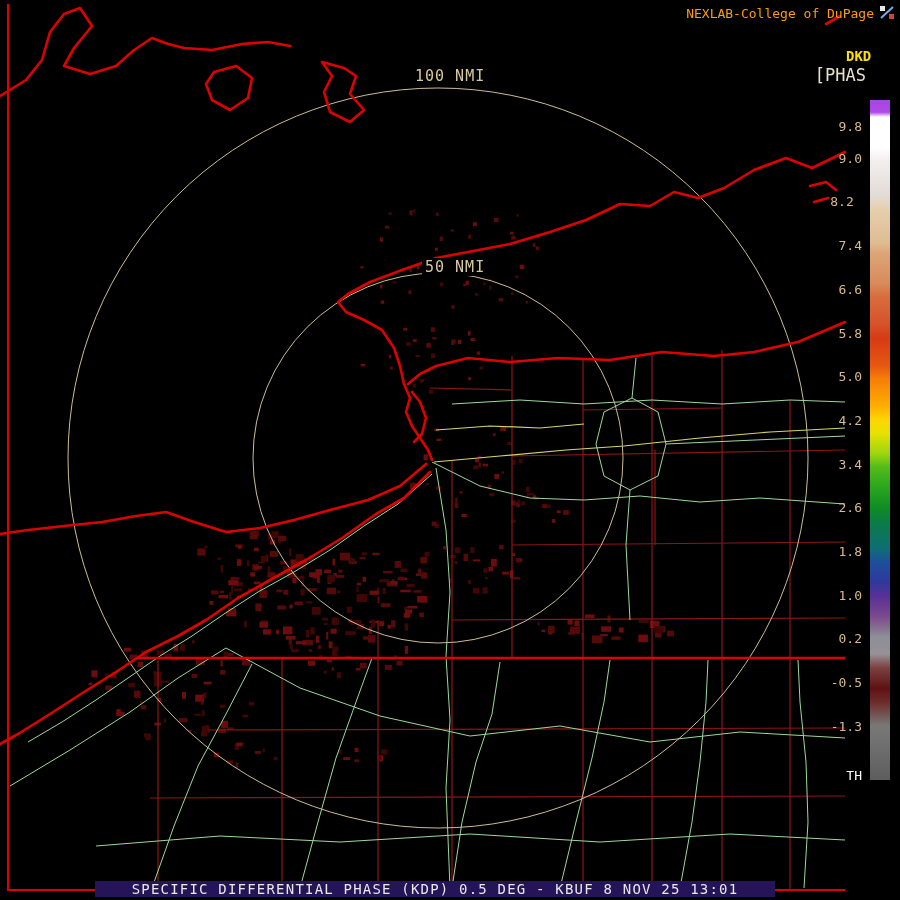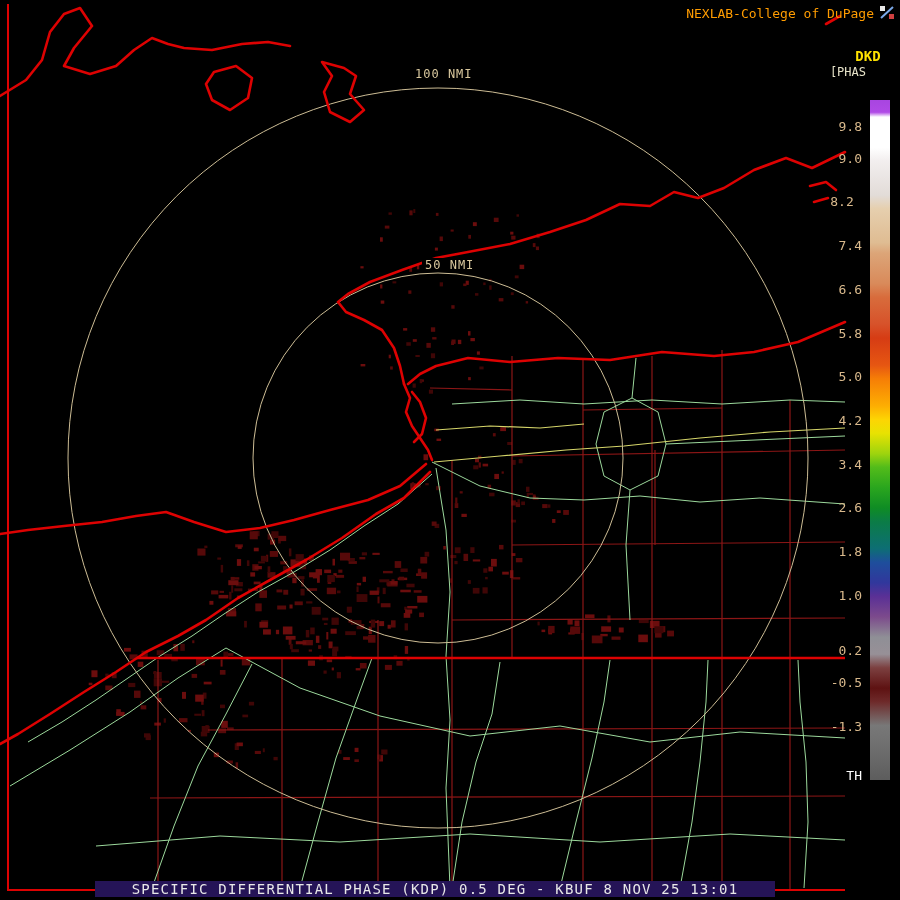--- a/index.html
+++ b/index.html
@@ -13,22 +13,22 @@
   .county{stroke:#8c1616;stroke-width:1.2;fill:none;}
   .road-g{stroke:#9cd99c;stroke-width:1;fill:none;}
   .road-y{stroke:#d6d66a;stroke-width:1.2;fill:none;}
   .ring{stroke:#cdbd95;stroke-width:1;fill:none;}
   .frame{stroke:#dd0202;stroke-width:2;fill:none;}
 
   
   .ovl{position:absolute;white-space:pre;}
   #brand{top:6px;right:26px;color:#ff9c00;font-size:13px;margin-left:32px;}
   #logo{position:absolute;top:6px;right:6px;width:14px;height:13px;}
-  #prod-id{top:48px;left:846px;width:44px;text-align:center;color:#ffe200;font-size:14px;font-weight:bold;}
-  #units{top:65px;left:810px;width:56px;text-align:right;color:#e6e2c8;font-size:12px;}
+  #prod-id{top:48px;left:846px;width:44px;text-align:left;color:#ffe200;font-size:14px;font-weight:bold;}
+  #units{top:65px;left:810px;width:56px;text-align:right;color:#e6e2c8;font-size:17px;}
 
   #colorbar{position:absolute;top:100px;left:870px;width:20px;height:680px;
     background:linear-gradient(to bottom,
       #a845e0 0%, #b04ae6 1.8%,
       #ffffff 2.5%, #ffffff 7%,
       #f2eeee 9%, #e2dcd8 14%,
       #e6cfae 16%, #dfbc92 21%,
       #dca578 22.5%, #d98a5a 27%,
       #d86c3c 29%, #d7522a 33%,
       #d63c14 35%, #e65612 39%,
@@ -40,21 +40,21 @@
       #1e4e9c 68%, #31379c 71%,
       #5a3096 73%, #7c4a8c 76%,
       #8f8f96 79%, #979097 81.5%,
       #7c4040 83.5%, #5e1212 86.5%,
       #6e2a2a 88.5%, #787878 92%,
       #6f6f6f 95%, #5d5d5d 100%);}
   .cb-tick{position:absolute;left:822px;width:40px;text-align:right;
     color:#d9b98c;font-size:13px;line-height:14px;}
   #cb-th{top:768px;left:822px;width:40px;text-align:right;color:#ffffff;font-size:13px;}
 
-  .ring-label{position:absolute;background:#000;color:#d9c89e;font-size:12px;
+  .ring-label{position:absolute;background:#000;color:#d9c89e;font-size:15px;
     padding:0 3px;letter-spacing:1px;}
   #ring-label-100{top:67px;left:412px;}
   #ring-label-50{top:258px;left:422px;}
 
   #status-bar{position:absolute;left:95px;bottom:3px;width:680px;height:16px;
     background:#251457;color:#e8e8e8;font-size:14px;line-height:16px;
     letter-spacing:1.2px;text-align:center;}
 </style>
 </head>
 <body>
@@ -544,21 +544,21 @@
       <div class="cb-tick" style="top: 195.4px; text-align: center;">8.2</div>
       <div class="cb-tick" style="top: 239.1px;">7.4</div>
       <div class="cb-tick" style="top: 282.8px;">6.6</div>
       <div class="cb-tick" style="top: 326.5px;">5.8</div>
       <div class="cb-tick" style="top: 370.2px;">5.0</div>
       <div class="cb-tick" style="top: 413.9px;">4.2</div>
       <div class="cb-tick" style="top: 457.6px;">3.4</div>
       <div class="cb-tick" style="top: 501.3px;">2.6</div>
       <div class="cb-tick" style="top: 545px;">1.8</div>
       <div class="cb-tick" style="top: 588.7px;">1.0</div>
-      <div class="cb-tick" style="top: 632.4px; margin-top: 12px;">0.2</div>
+      <div class="cb-tick" style="top: 632.4px;">0.2</div>
       <div class="cb-tick" style="top: 676.1px;">-0.5</div>
       <div class="cb-tick" style="top: 719.8px;">-1.3</div>
     </div>
   <div class="ovl" id="cb-th">TH</div>
 
   <div class="ring-label" id="ring-label-100">100 NMI</div>
   <div class="ring-label" id="ring-label-50">50 NMI</div>
 
   <div id="status-bar">SPECIFIC DIFFERENTIAL PHASE (KDP) 0.5 DEG - KBUF 8 NOV 25 13:01</div>
 </div>

